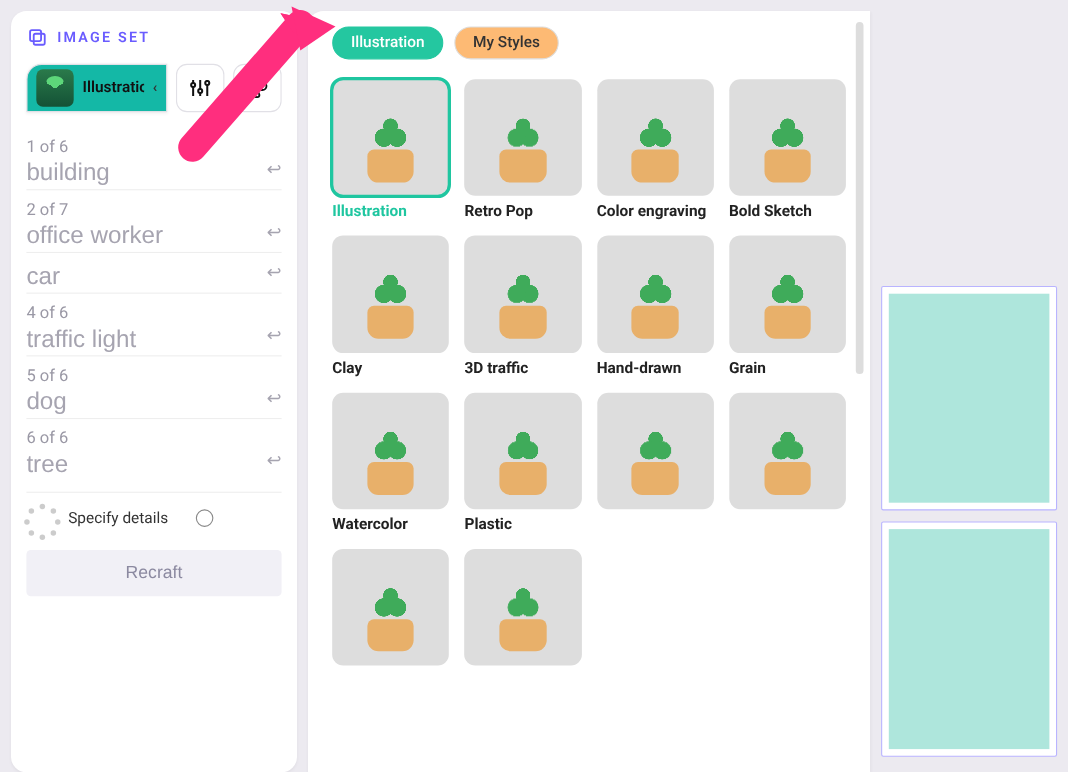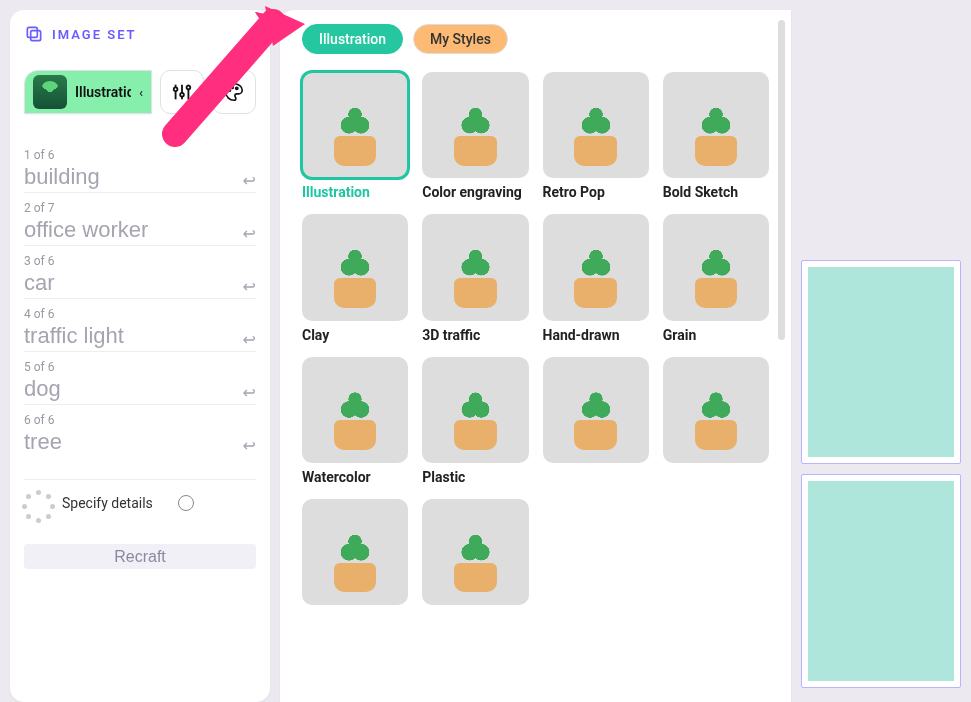--- a/index.html
+++ b/index.html
@@ -1,46 +1,46 @@
 <!DOCTYPE html>
 <html><head>
 <meta charset="utf-8">
 <style>
 * { box-sizing: border-box; margin: 0; padding: 0; }
 body { font-family: -apple-system, BlinkMacSystemFont, "Segoe UI", Roboto, sans-serif; background: #eceaf0; width: 971px; height: 702px; overflow: hidden; position: relative; }
 
 .app { display: flex; height: 100%; gap: 10px; padding: 10px 0 0 10px; }
 
 
-.sidebar { width: 260px; background: #fff; border-radius: 14px; padding: 14px; display: flex; flex-direction: column; gap: 18px; box-shadow: 0 1px 3px rgba(0,0,0,.05); }
+.sidebar { width: 260px; background: #fff; border-radius: 14px; padding: 14px; display: flex; flex-direction: column; gap: 6px; box-shadow: 0 1px 3px rgba(0,0,0,.05); }
 .sidebar-header { display: flex; align-items: center; gap: 8px; color: #6a5cff; font-weight: 600; letter-spacing: 2px; font-size: 13px; margin-bottom: 8px; }
 .sidebar-header svg { width: 20px; height: 20px; }
 .pill-row { display: flex; gap: 8px; margin-bottom: 8px; }
 .pill { border: 1px solid #e1e0e6; border-radius: 10px; background: #fff; display: flex; align-items: center; justify-content: center; height: 44px; cursor: pointer; }
-.pill.main { flex: 1; padding: 0 8px; gap: 8px; justify-content: flex-start; background: #86efac; }
+.pill.main { flex: 1; padding: 0 8px; gap: 8px; justify-content: flex-start; background: #14b8a6; }
 .pill.icon { width: 44px; }
 .pill.main .thumb { width: 34px; height: 34px; border-radius: 6px; background: linear-gradient(#2a7a4a,#145236); position: relative; flex-shrink: 0; }
 .pill.main .thumb::after { content:""; position:absolute; left:9px; top:6px; width:16px; height:12px; background: radial-gradient(circle at 30% 30%, #5dd67a 35%, transparent 36%), radial-gradient(circle at 70% 30%, #5dd67a 35%, transparent 36%), radial-gradient(circle at 50% 60%, #5dd67a 35%, transparent 36%); border-radius: 50%; }
 .pill.main .label { font-size: 14px; color: #111; font-weight: 600; overflow: hidden; white-space: nowrap; }
 .pill.main .chev { margin-left: auto; font-size: 13px; color: #333; font-weight: 700; }
 .pill svg { width: 22px; height: 22px; }
 
 .prompt-block { border-top: 1px solid #eee; padding: 8px 0 2px; }
 .prompt-block:first-of-type { border-top: none; }
-.prompt-idx { font-size: 12px; color: #9a98a5; margin-bottom: 2px; }
-.prompt-row { display: flex; align-items: flex-end; gap: 6px; }
+.prompt-idx { font-size: 15px; color: #9a98a5; margin-bottom: 2px; }
+.prompt-row { display: flex; align-items: flex-start; gap: 6px; }
 .prompt-row input { border: none; outline: none; font-size: 22px; color: #a6a4b0; background: transparent; width: 100%; font-weight: 400; }
 .prompt-row .ret { color: #a6a4b0; font-size: 16px; }
 
 .specify { display: flex; align-items: center; gap: 10px; padding: 10px 2px; font-size: 14px; color: #333; border-top: 1px solid #eee; margin-top: 4px; }
 .specify .dots { width: 26px; height: 26px; position: relative; }
 .specify .dots span { position: absolute; width: 5px; height: 5px; background: #ccc; border-radius: 50%; }
 .specify .radio { width: 16px; height: 16px; border: 1.5px solid #888; border-radius: 50%; margin-left: auto; margin-right: 60px; }
 
-.recraft-btn { background: #f1f0f6; border: none; border-radius: 4px; height: 25px; font-size: 16px; color: #8b89a0; cursor: pointer; }
+.recraft-btn { background: #f1f0f6; border: none; border-radius: 4px; height: 42px; font-size: 16px; color: #8b89a0; cursor: pointer; }
 
 
 .main { flex: 1; background: #fff; border-radius: 14px 0 0 0; padding: 14px 22px; overflow-y: auto; position: relative; box-shadow: 0 1px 3px rgba(0,0,0,.05); max-width: 512px; }
 .tabs { display: flex; gap: 24px; border-bottom: 1px solid #eee; margin-bottom: 14px; }
 .tab { font-size: 22px; font-weight: 700; padding: 4px 0 10px; color: #111; cursor: pointer; border-bottom: 3px solid transparent; }
 .tab.active { color: #1fc6a0; border-bottom-color: #1fc6a0; }
 
 .filters { display: flex; gap: 10px; margin-bottom: 18px; }
 .chip { border-radius: 999px; padding: 6px 16px; font-size: 14px; font-weight: 500; cursor: pointer; border: 1px solid #ddd; background: #fdba74; color: #333; }
 .chip.active { background: #24c7a0; color: #fff; border-color: #24c7a0; }
@@ -135,21 +135,20 @@
           </div>
         </div>
         <div class="prompt-block">
           <div class="prompt-idx">2 of 7</div>
   <div class="prompt-row">
             <input value="office worker" style="">
             <span class="ret">↩</span>
           </div>
         </div>
         <div class="prompt-block">
-          <div class="prompt-idx">3 of 6</div>
   <div class="prompt-row">
             <input value="car" style="">
             <span class="ret">↩</span>
           </div>
         </div>
         <div class="prompt-block">
           <div class="prompt-idx">4 of 6</div>
   <div class="prompt-row">
             <input value="traffic light" style="">
             <span class="ret">↩</span>
@@ -195,30 +194,30 @@
         <div class="chip">My Styles</div>
       </div>
     <div class="grid" id="grid">
         <div class="card sel">
           <div class="img bg-illus">
             <div class="plant"></div>
           </div>
           <div class="lbl">Illustration</div>
         </div>
         <div class="card">
+          <div class="img bg-retro">
+            <div class="plant"></div>
+          </div>
+          <div class="lbl">Retro Pop</div>
+        </div>
+        <div class="card">
           <div class="img bg-engr">
             <div class="plant"></div>
           </div>
           <div class="lbl">Color engraving</div>
-        </div>
-        <div class="card">
-          <div class="img bg-retro">
-            <div class="plant"></div>
-          </div>
-          <div class="lbl">Retro Pop</div>
         </div>
         <div class="card">
           <div class="img bg-bold">
             <div class="plant"></div>
           </div>
           <div class="lbl">Bold Sketch</div>
         </div>
         <div class="card">
           <div class="img bg-clay">
             <div class="plant"></div>

